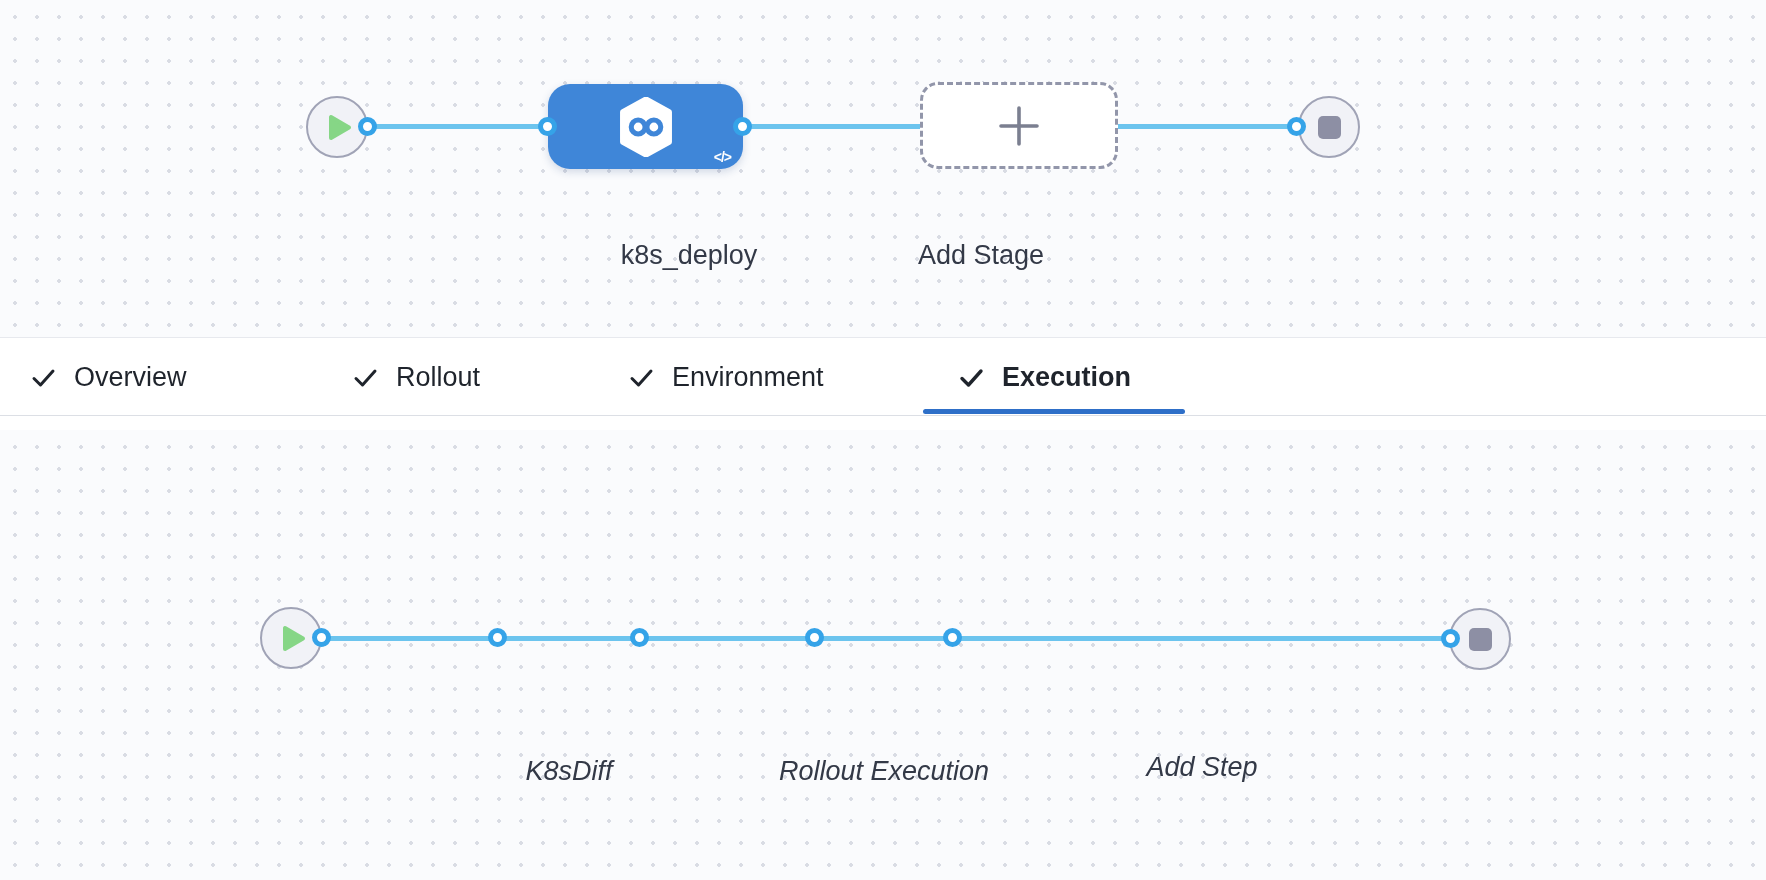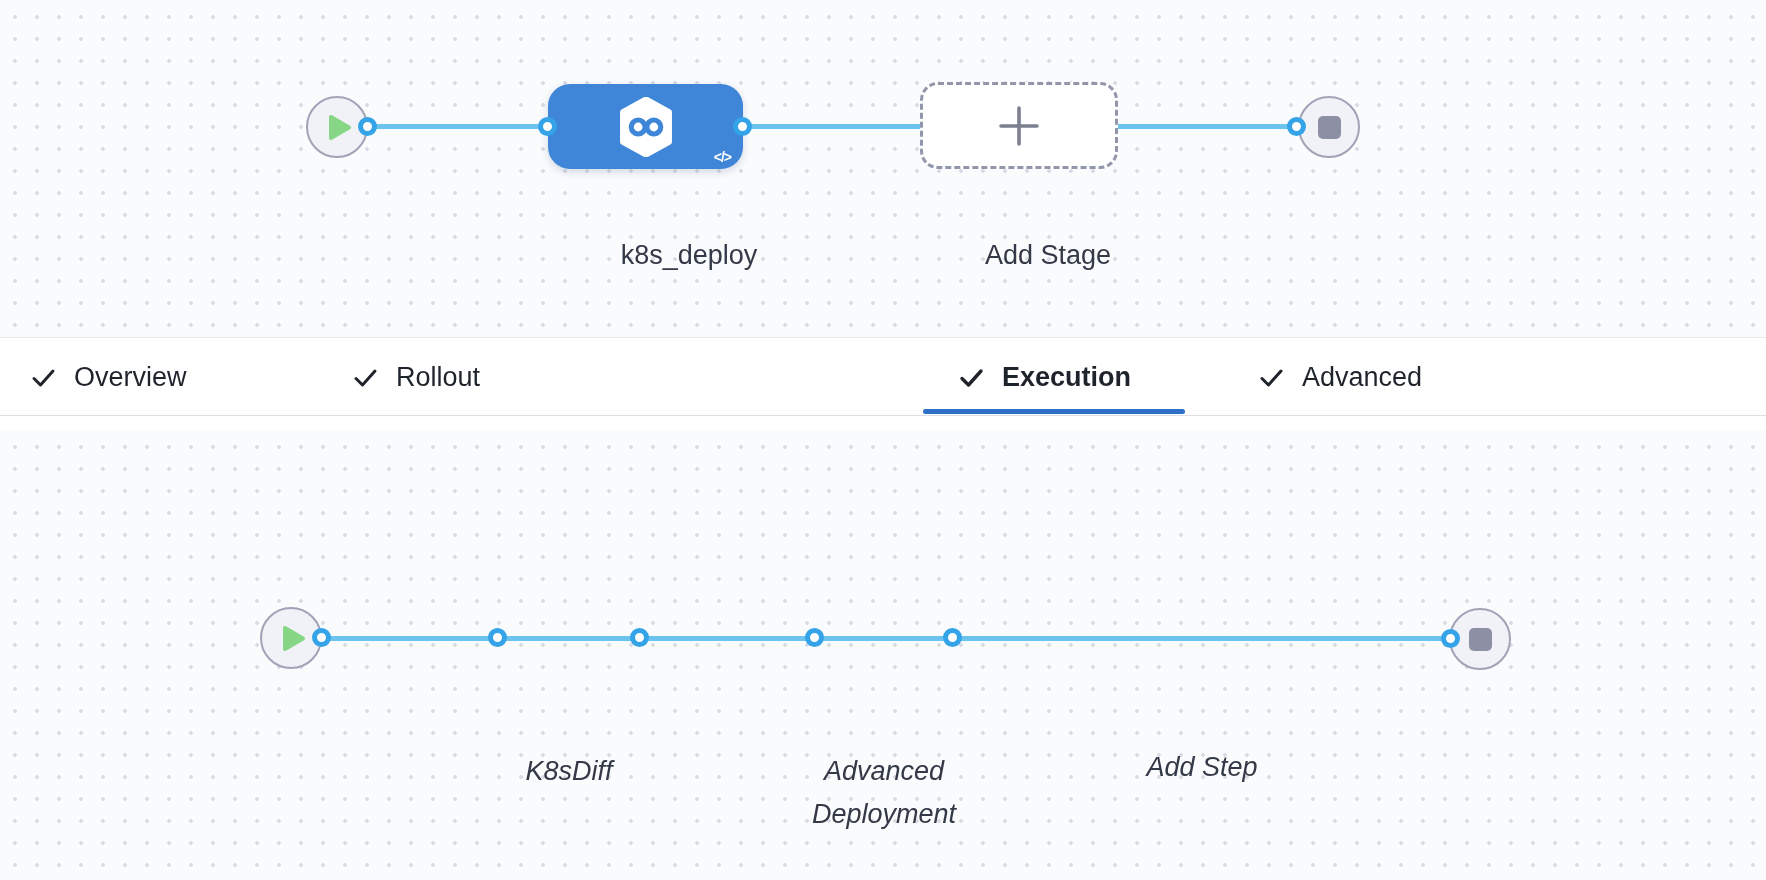--- a/index.html
+++ b/index.html
@@ -95,21 +95,21 @@
           </svg>
       </span>
     </div>
 
     <div class="round-node" style="left:1298px; top:96px;">
       <span class="stop-square"></span>
     </div>
     <div class="port" style="left:1287px; top:117px;"></div>
 
     <div class="node-label" style="left:645px; top:234px;margin-left:44px;">k8s_deploy</div>
-    <div class="node-label" style="left:1048px; top:234px;">Add Stage</div>
+    <div class="node-label" style="left:981px; top:234px;">Add Stage</div>
   </div>
 
   <div id="tab-bar">
 
     <div class="tab" style="left:30px;">
       <span style="display:flex;">
         <svg width="27" height="27" viewBox="0 0 27 27">
             <polyline points="4,14.5 10.5,21 23,7" fill="none" stroke="#1f242c" stroke-width="3" stroke-linecap="round" stroke-linejoin="round"></polyline>
           </svg>
       </span>
@@ -118,38 +118,38 @@
 
     <div class="tab" style="left:352px;">
       <span style="display:flex;">
         <svg width="27" height="27" viewBox="0 0 27 27">
             <polyline points="4,14.5 10.5,21 23,7" fill="none" stroke="#1f242c" stroke-width="3" stroke-linecap="round" stroke-linejoin="round"></polyline>
           </svg>
       </span>
       <span class="tab-label">Rollout</span>
     </div>
 
+    <div class="tab" style="left:628px;">
+      <span style="display:flex;">
+        <svg width="27" height="27" viewBox="0 0 27 27">
+            <polyline points="4,14.5 10.5,21 23,7" fill="none" stroke="#1f242c" stroke-width="3" stroke-linecap="round" stroke-linejoin="round"></polyline>
+          </svg>
+      </span>
+      <span class="tab-label">Environment</span>
+    </div>
 
     <div class="tab active" style="left:958px;">
       <span style="display:flex;">
         <svg width="27" height="27" viewBox="0 0 27 27">
             <polyline points="4,14.5 10.5,21 23,7" fill="none" stroke="#1f242c" stroke-width="3.4" stroke-linecap="round" stroke-linejoin="round"></polyline>
           </svg>
       </span>
       <span class="tab-label">Execution</span>
     </div>
 
-    <div class="tab" style="left:1258px;">
-      <span style="display:flex;">
-        <svg width="27" height="27" viewBox="0 0 27 27">
-            <polyline points="4,14.5 10.5,21 23,7" fill="none" stroke="#1f242c" stroke-width="3" stroke-linecap="round" stroke-linejoin="round"></polyline>
-          </svg>
-      </span>
-      <span class="tab-label">Advanced</span>
-    </div>
 
     <div id="tab-underline"></div>
   </div>
 
   <div id="canvas-bottom" class="canvas">
 
     <div class="flow-line" style="left:320px; top:206px; width:1131px;"></div>
 
     <div class="round-node" style="left:260px; top:177px;">
       <span style="display:flex; margin-left:5px;">
@@ -165,17 +165,17 @@
 
     <div class="port" style="left:805px; top:198px;"></div>
     <div class="port" style="left:943px; top:198px;"></div>
 
     <div class="round-node" style="left:1449px; top:178px;">
       <span class="stop-square"></span>
     </div>
     <div class="port" style="left:1441px; top:199px;"></div>
 
     <div class="node-label" style="left:569px; top:320px;">K8sDiff</div>
-    <div class="node-label" style="left:884px; top:320px; width:230px;">Advanced Deployment</div>
+    <div class="node-label" style="left:884px; top:320px; width:230px;">Rollout Execution</div>
     <div class="node-label" style="left:1202px; top:316px;">Add Step</div>
   </div>
 
 </div>
 
 </body></html>

